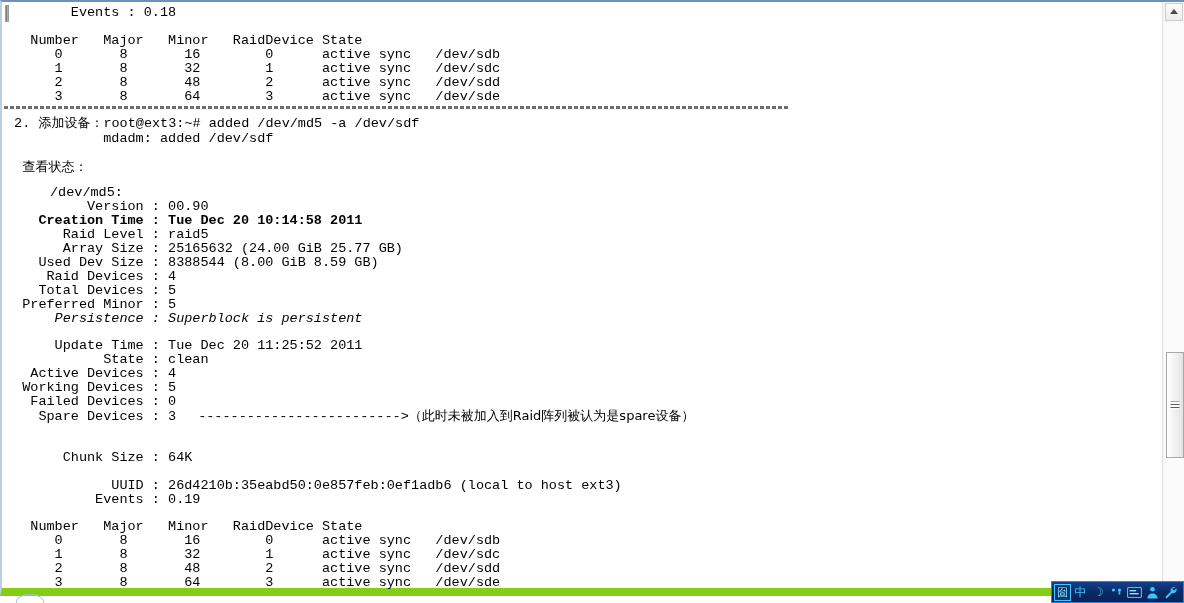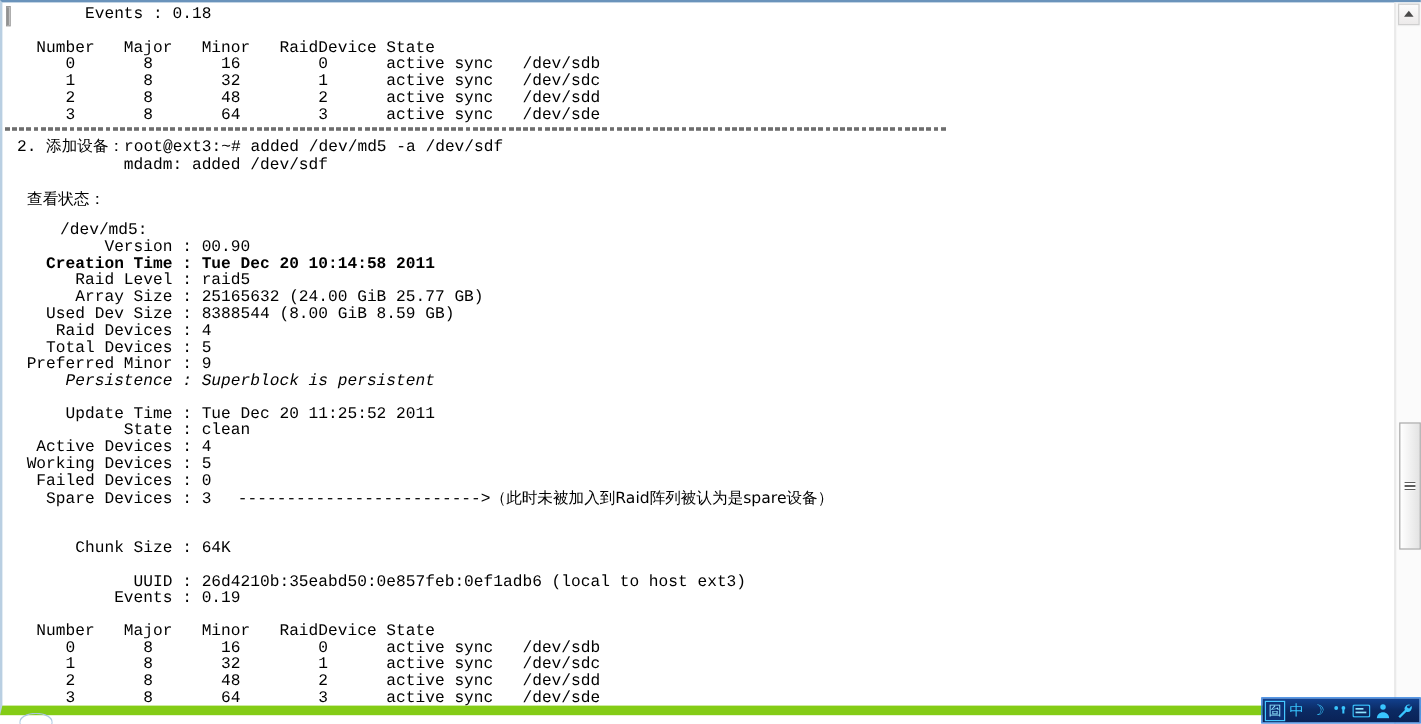--- a/index.html
+++ b/index.html
@@ -217,21 +217,21 @@
 
     <div class="line" style="left:4px; top:184px;margin-left:44px;">/dev/md5:</div>
 
     <div class="line" style="left:4px; top:198px;">          Version : 00.90</div>
     <div class="line" style="left:4px; top:212px;font-weight:bold;">    Creation Time : Tue Dec 20 10:14:58 2011</div>
     <div class="line" style="left:4px; top:226px;">       Raid Level : raid5</div>
     <div class="line" style="left:4px; top:240px;">       Array Size : 25165632 (24.00 GiB 25.77 GB)</div>
     <div class="line" style="left:4px; top:254px;">    Used Dev Size : 8388544 (8.00 GiB 8.59 GB)</div>
     <div class="line" style="left:4px; top:268px;">     Raid Devices : 4</div>
     <div class="line" style="left:4px; top:282px;">    Total Devices : 5</div>
-    <div class="line" style="left:4px; top:296px;">  Preferred Minor : 9</div>
+    <div class="line" style="left:4px; top:296px;">  Preferred Minor : 5</div>
     <div class="line" style="left:4px; top:310px;font-style:italic;">      Persistence : Superblock is persistent</div>
 
     <div class="line" style="left:4px; top:337px;">      Update Time : Tue Dec 20 11:25:52 2011</div>
     <div class="line" style="left:4px; top:351px;">            State : clean</div>
     <div class="line" style="left:4px; top:365px;">   Active Devices : 4</div>
     <div class="line" style="left:4px; top:379px;">  Working Devices : 5</div>
     <div class="line" style="left:4px; top:393px;">   Failed Devices : 0</div>
 
     <div class="line" style="left:4px; top:407px;"><span>    Spare Devices : 3</span><span style="padding-left:22px;">-------------------------&gt;</span><span class="cn">（此时未被加入到Raid阵列被认为是spare设备）</span></div>
 

